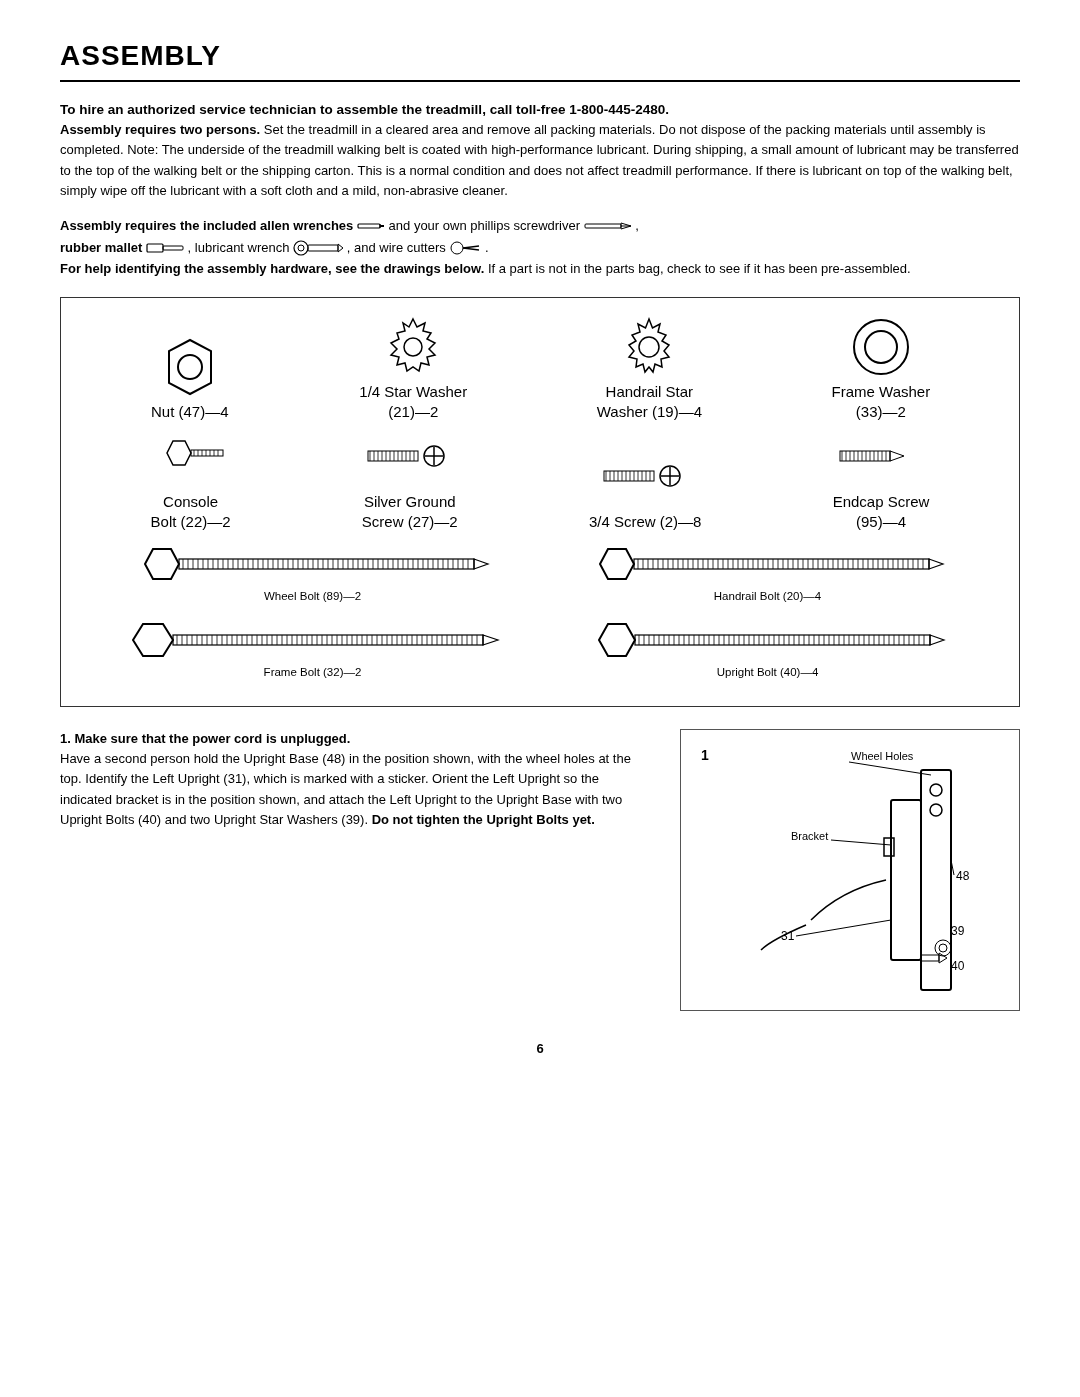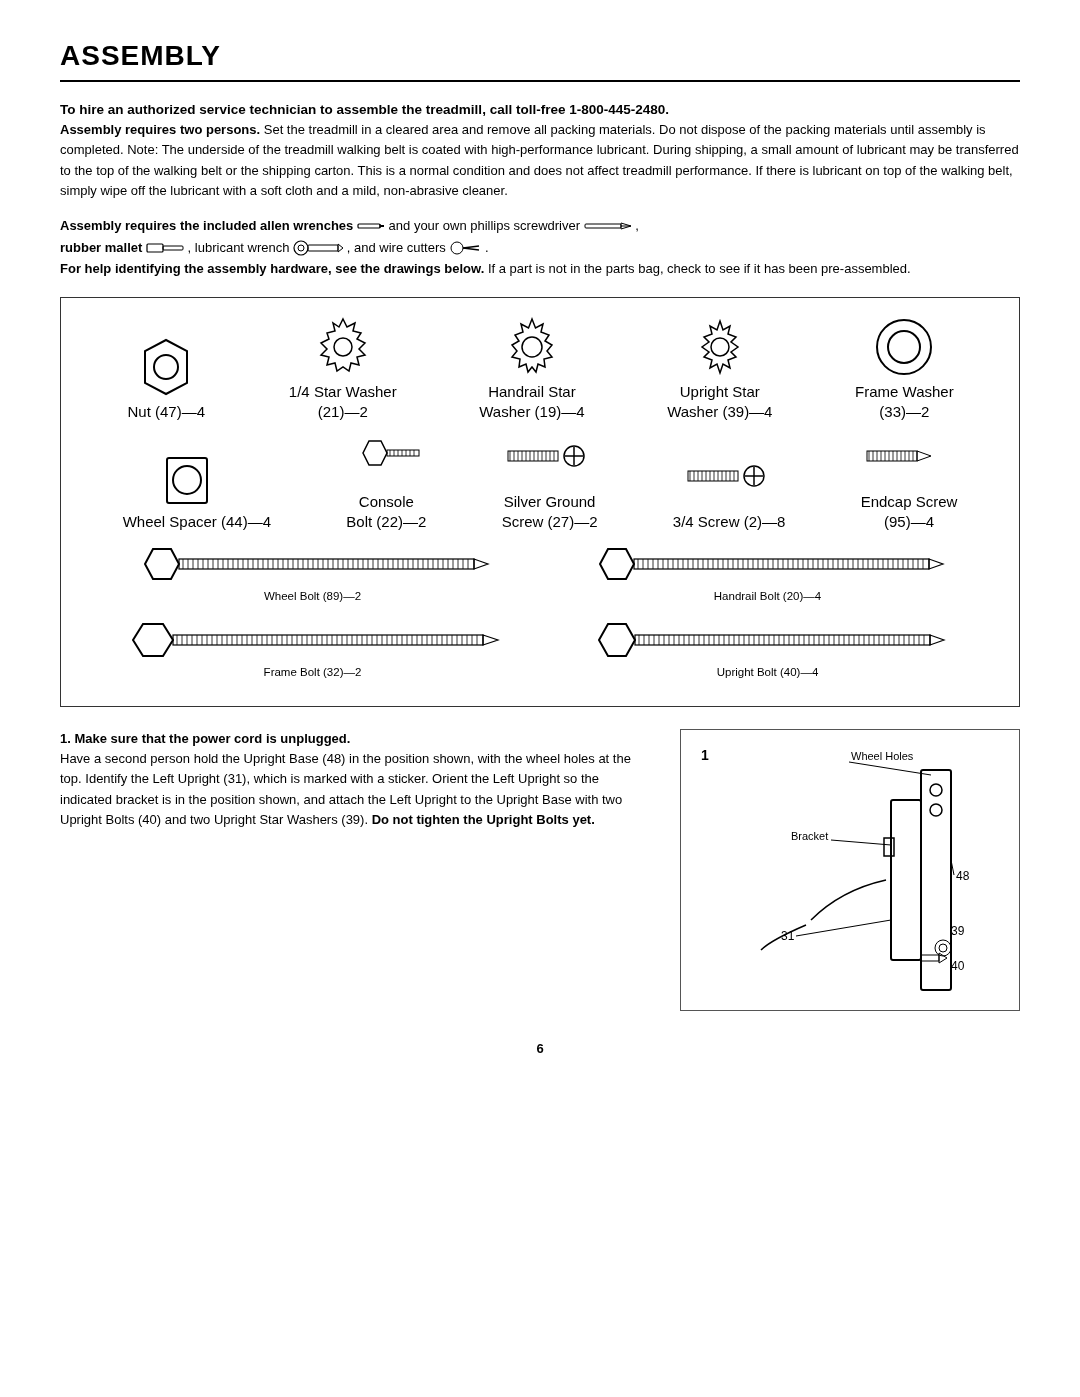--- a/index.html
+++ b/index.html
@@ -229,57 +229,35 @@
           <g transform="translate(31,31)">
             <path d="M0,-28 L3.5,-19 L11,-23 L9,-15 L17,-12 L13,-6 L20,-2 L15,4 L20,10 L12,12 L13,20 L6,17 L4,25 L0,20 L-4,25 L-6,17 L-13,20 L-12,12 L-20,10 L-15,4 L-20,-2 L-13,-6 L-17,-12 L-9,-15 L-11,-23 L-3.5,-19 Z" fill="none" stroke="#000" stroke-width="1.5"></path>
             <circle cx="0" cy="0" r="10" fill="none" stroke="#000" stroke-width="1.5"></circle>
           </g>
         </svg>
       </div>
       <span style="white-space:pre-line">Handrail Star
 Washer (19)—4</span>
     </div>
 
-    <div class="hw-item">
-      <div class="icon-wrap">
-        <svg width="62" height="62" viewBox="0 0 62 62">
-          <g transform="translate(31,31)">
-            <path d="M0,-26 L3,-17 L10,-21 L8,-13 L16,-10 L11,-5 L18,0 L11,5 L16,10 L8,13 L10,21 L3,17 L0,26 L-3,17 L-10,21 L-8,13 L-16,10 L-11,5 L-18,0 L-11,-5 L-16,-10 L-8,-13 L-10,-21 L-3,-17 Z" fill="none" stroke="#000" stroke-width="1.5"></path>
-            <circle cx="0" cy="0" r="9" fill="none" stroke="#000" stroke-width="1.5"></circle>
-          </g>
-        </svg>
-      </div>
-      <span style="white-space:pre-line">Upright Star
-Washer (39)—4</span>
-    </div>
 
     <div class="hw-item">
       <div class="icon-wrap">
         <svg width="62" height="62" viewBox="0 0 62 62">
           <circle cx="31" cy="31" r="27" fill="none" stroke="#000" stroke-width="2"></circle>
           <circle cx="31" cy="31" r="16" fill="none" stroke="#000" stroke-width="2"></circle>
         </svg>
       </div>
       <span style="white-space:pre-line">Frame Washer
 (33)—2</span>
     </div>
   </div>
 
   <div class="hw-row">
 
-    <div class="hw-item">
-      <div class="icon-wrap">
-        <svg width="70" height="55" viewBox="0 0 70 55">
-
-          <rect x="5" y="5" width="40" height="45" rx="2" fill="none" stroke="#000" stroke-width="2"></rect>
-          <circle cx="25" cy="27" r="14" fill="none" stroke="#000" stroke-width="2"></circle>
-        </svg>
-      </div>
-      <span>Wheel Spacer (44)—4</span>
-    </div>
 
     <div class="hw-item">
       <div class="icon-wrap">
         <svg width="75" height="55" viewBox="0 0 75 55">
 
           <polygon points="20,8 32,8 38,20 32,32 20,32 14,20" fill="none" stroke="#000" stroke-width="1.5"></polygon>
 
           <rect x="38" y="17" width="32" height="6" fill="none" stroke="#000" stroke-width="1"></rect>
           <line x1="41" y1="17" x2="41" y2="23" stroke="#000" stroke-width="0.8"></line>
           <line x1="45" y1="17" x2="45" y2="23" stroke="#000" stroke-width="0.8"></line>

